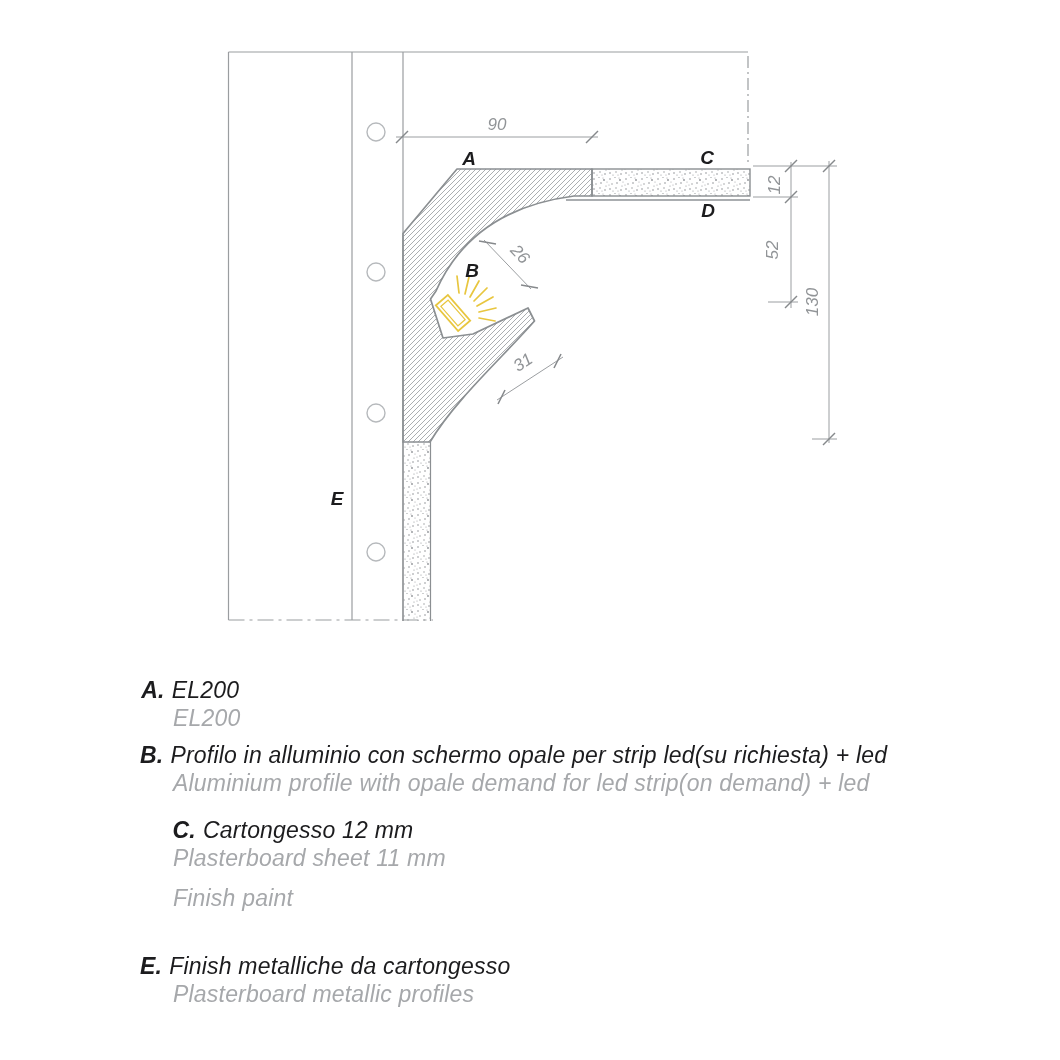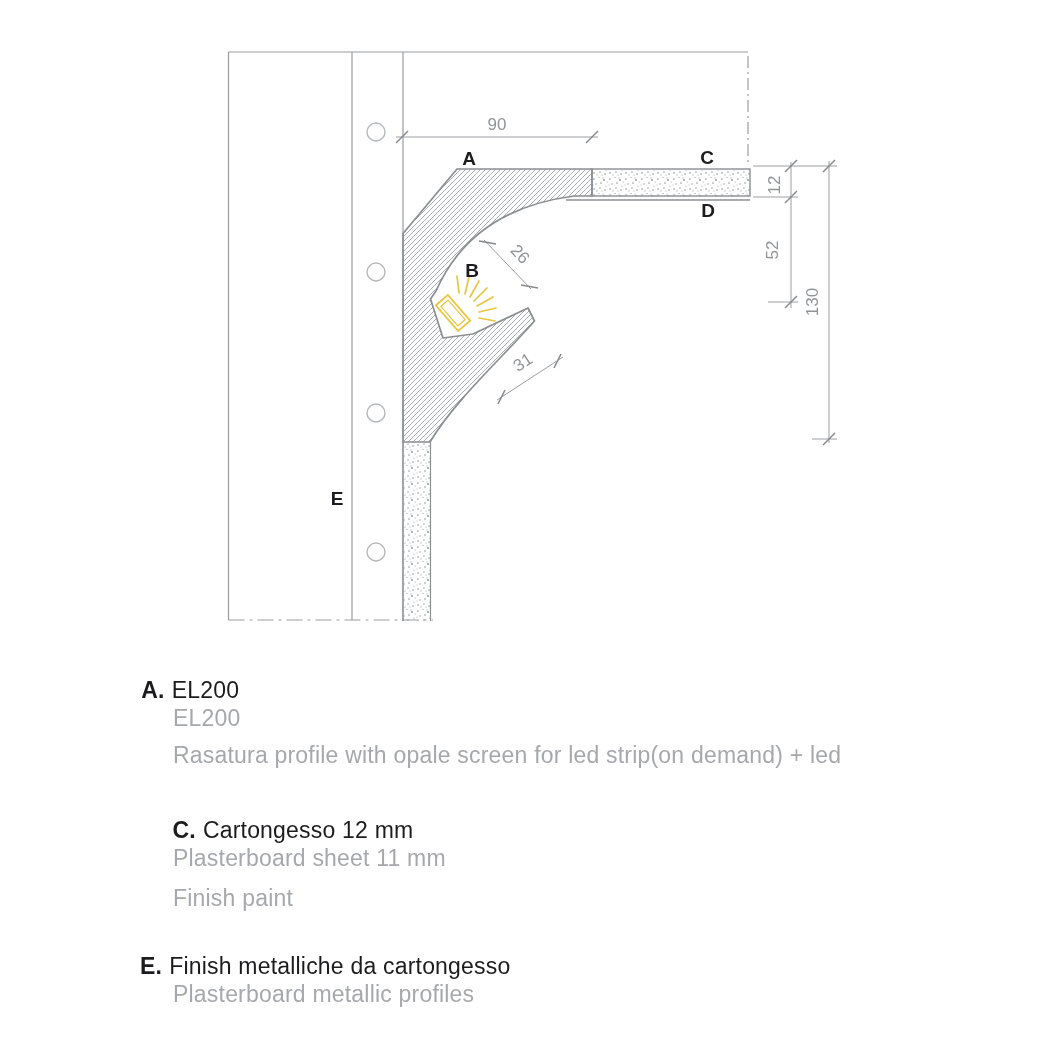--- a/index.html
+++ b/index.html
@@ -1,17 +1,17 @@
 <!DOCTYPE html>
 <html><head>
 <meta charset="utf-8">
 <style>
   html,body{margin:0;padding:0;background:#ffffff;width:1060px;height:1060px;
     font-family:"Liberation Sans", sans-serif;}
-  .stage{position:relative;width:1060px;height:1060px;background:#fff;overflow:hidden;}
+  .stage{position:relative;width:1060px;height:1060px;background:#fff;overflow:hidden;font-style:italic;}
   .drawing{position:absolute;left:0;top:0;}
   svg text{font-family:"Liberation Sans", sans-serif;}
   .part-label{font-weight:bold;font-size:19px;}
   .dim-text{font-size:17px;}
   .legend{position:absolute;left:140px;top:0;width:880px;}
   .legend-item{position:absolute;left:0;}
   .l1{font-size:23px;line-height:28px;color:#1c1c1e;letter-spacing:0.2px;text-align:center;}
   .l1 .k{font-weight:bold;margin-right:7px;}
   .l2{font-size:23px;line-height:28px;color:#a6a8ab;padding-left:33px;letter-spacing:0.2px;}
 </style>
@@ -136,21 +136,22 @@
   </div>
 
   <div class="legend">
 
     <div class="legend-item" style="top:676px">
       <div class="l1"><span class="k">A.</span><span>EL200</span></div>
       <div class="l2">EL200</div>
     </div>
 
     <div class="legend-item" style="top:741px">
-      <div class="l2">Rasatura profile with opale screen for led strip(on demand) + led</div>
+      <div class="l1"><span class="k">B.</span><span>Profilo in alluminio con schermo opale per strip led(su richiesta) + led</span></div>
+      <div class="l2">Aluminium profile with opale demand for led strip(on demand) + led</div>
     </div>
 
     <div class="legend-item" style="top:816px">
       <div class="l1"><span class="k">C.</span><span>Cartongesso 12 mm</span></div>
       <div class="l2">Plasterboard sheet 11 mm</div>
     </div>
 
     <div class="legend-item" style="top:884px">
       <div class="l2">Finish paint</div>
     </div>

